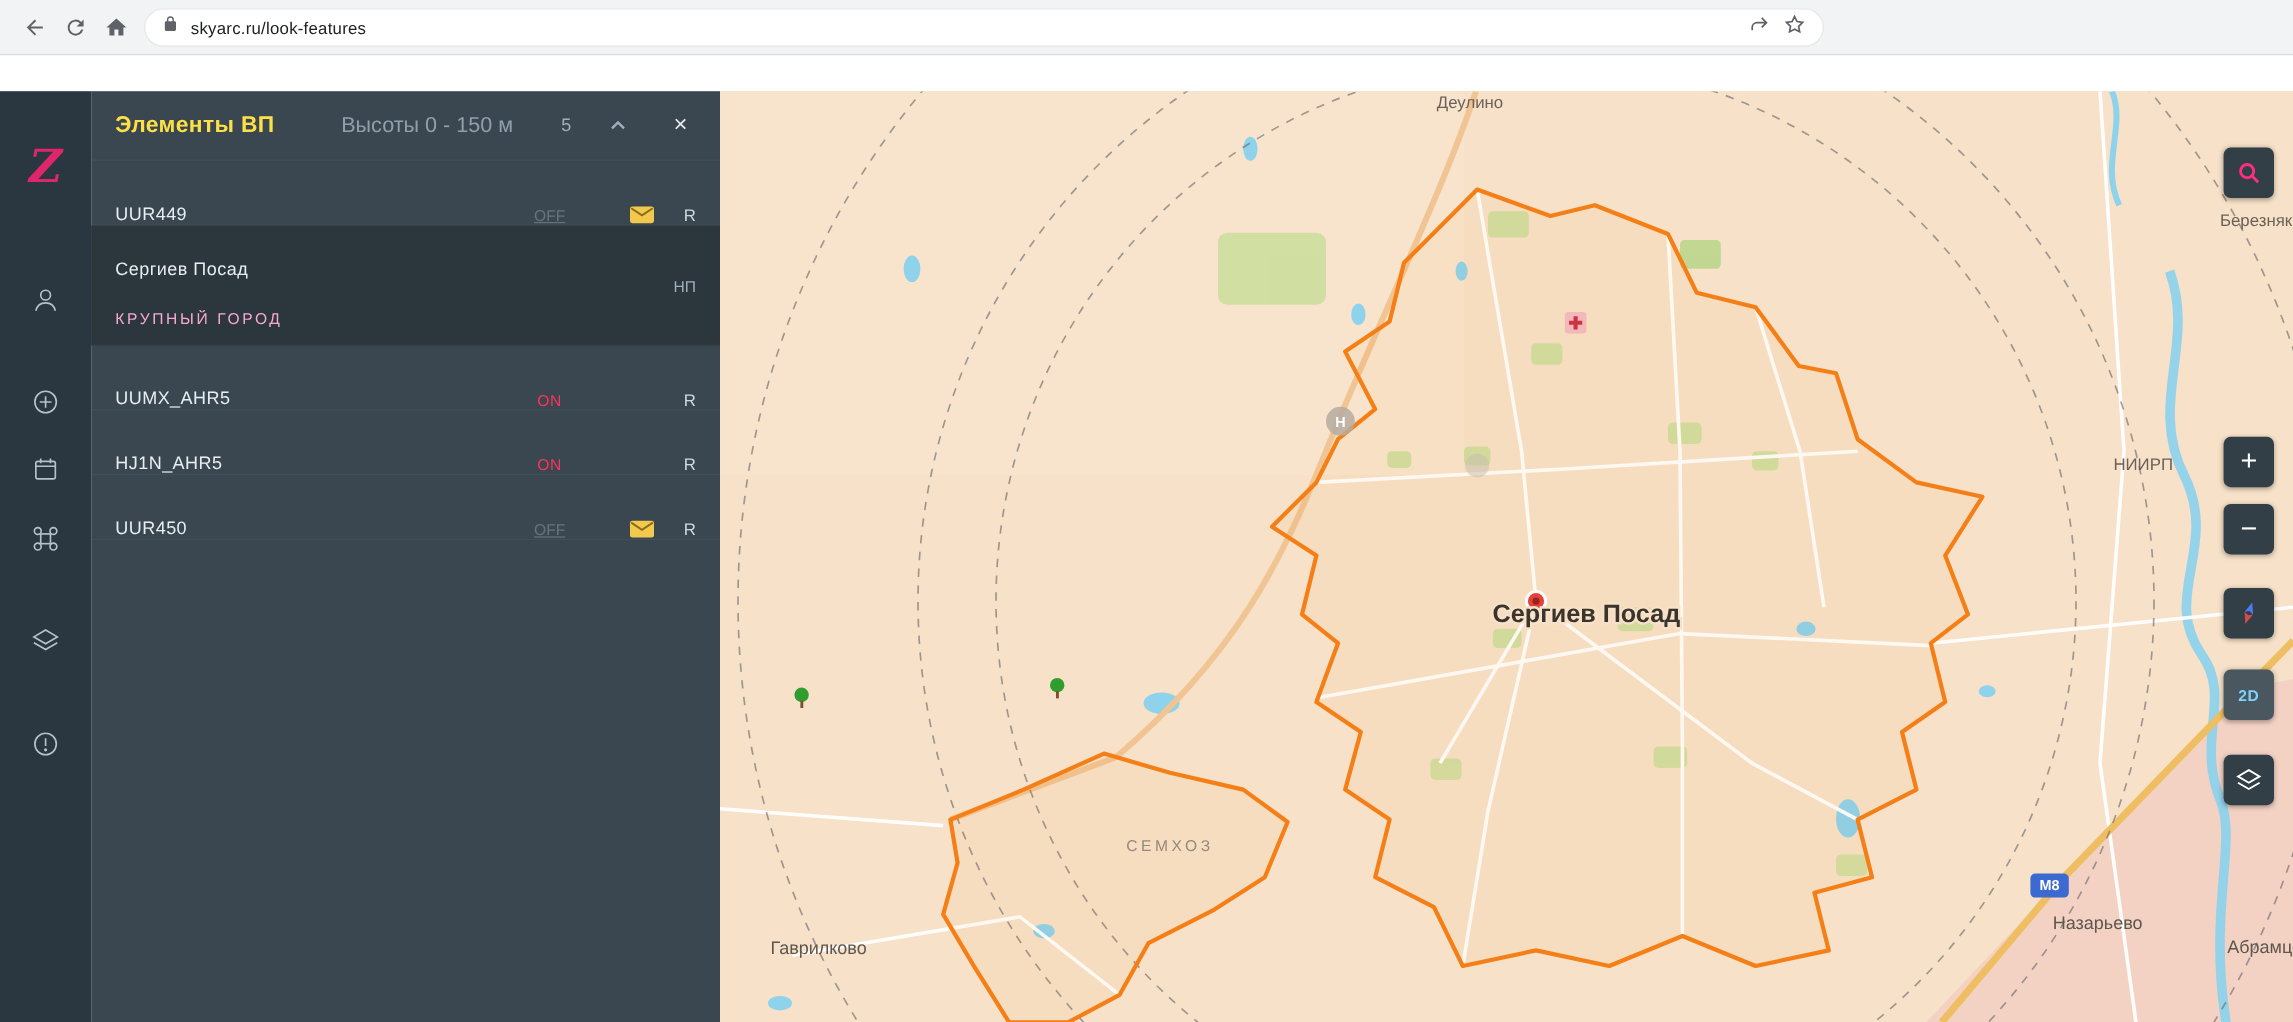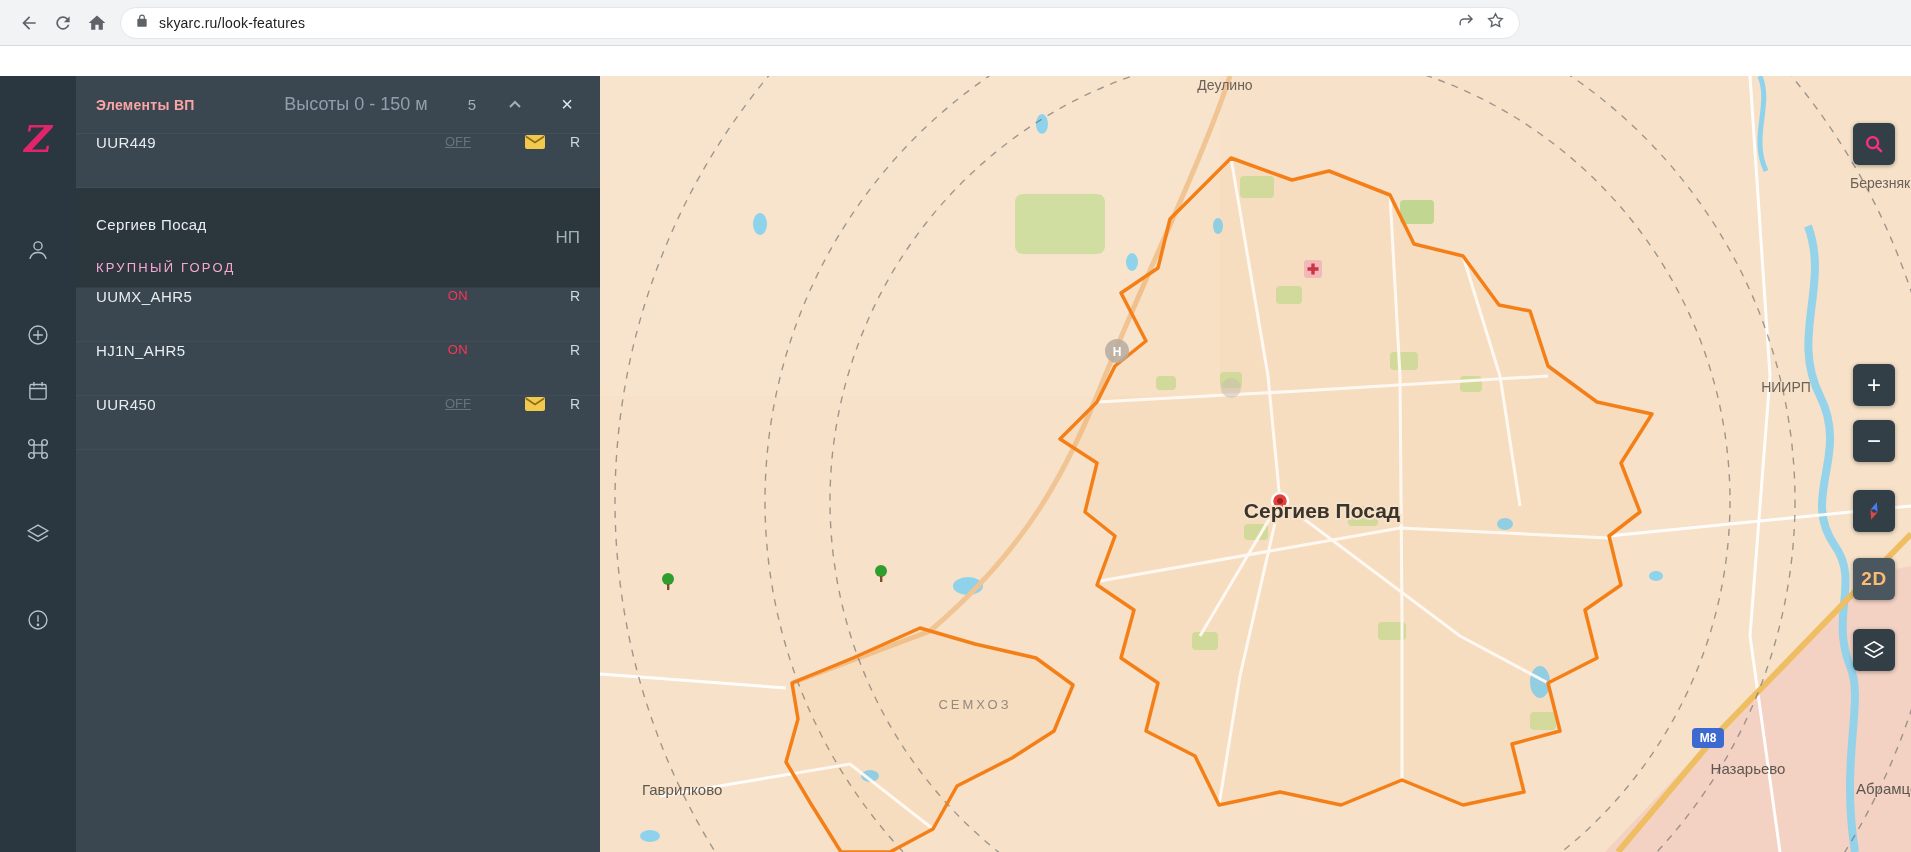--- a/index.html
+++ b/index.html
@@ -25,53 +25,53 @@
   .rail { width:76px; background:#2a3740; position:relative; flex:0 0 auto; }
   .railitem { position:absolute; left:50%; transform:translateX(-50%); width:36px; height:36px;
     display:flex; align-items:center; justify-content:center; cursor:pointer; }
   .railitem svg { width:26px; height:26px; stroke:#b5c2c9; fill:none; stroke-width:1.7; }
   .logoZ { font-family:"DejaVu Serif", serif; font-style:italic; font-weight:bold;
     font-size:38px; color:#e0256b; }
 
   .panel { width:524px; background:#3a4750; color:#eceff1; flex:0 0 auto; position:relative; }
   .phead { height:58px; display:flex; align-items:center; padding:0 20px;
     border-bottom:1px solid rgba(255,255,255,.05); }
-  .ptitle { font-size:14px; font-weight:600; color:#fca5a5; letter-spacing:.3px; flex:1; }
+  .ptitle { font-size:19px; font-weight:600; color:#fde047; letter-spacing:.3px; flex:1; }
   .pheights { font-size:18px; color:#8fa0aa; margin-right:40px; }
   .pcount { font-size:15px; color:#9fb0ba; }
   .pbtn { display:flex; align-items:center; justify-content:center; width:26px; height:26px;
     cursor:pointer; margin-left:26px; }
   .pbtn svg { width:16px; height:16px; stroke:#9fb0ba; fill:none; stroke-width:2; }
   .pclose { font-size:20px; color:#e3e8eb; }
 
-  .row { height:54px; display:flex; align-items:flex-start; padding:0 20px;
+  .row { height:54px; display:flex; align-items:flex-end; padding:0 20px;
     border-bottom:1px solid rgba(255,255,255,.045); cursor:pointer; }
   .rname { font-size:15px; color:#e8edf0; letter-spacing:.4px; flex:1; }
   .status { width:60px; text-align:center; font-size:13px; margin-right:24px; }
   .status.off { color:rgba(154,170,180,.45);text-decoration:underline; }
   .status.on { color:#ff3355; font-weight:400; letter-spacing:.6px; }
   .mailslot { width:46px; display:flex; justify-content:center; }
   .rflag { width:22px; text-align:right; font-size:14px; color:#cfd8dc; }
 
   .rowsel { height:100px; background:#2b363d; display:flex; flex-direction:column;
     justify-content:center; padding:0 20px; gap:12px; cursor:pointer;
     border-bottom:1px solid rgba(255,255,255,.045); }
   .rowsel .line1 { display:flex; align-items:center; }
-  .seltag { font-size:17px; color:#9fb0ba;margin-top:28px; }
+  .seltag { font-size:13px; color:#9fb0ba;margin-top:28px; }
   .selcat { font-size:13px; color:#f9a8d4; letter-spacing:2.2px; }
 
   
   .map { flex:1; position:relative; overflow:hidden; background:#f7e1c8; }
   .map svg.canvas { position:absolute; inset:0; }
   .mapbtn { position:absolute; right:16px; width:42px; height:42px; border-radius:6px;
     background:#333f47; box-shadow:0 1px 4px rgba(0,0,0,.35); display:flex; align-items:center;
     justify-content:center; cursor:pointer; color:#fff; }
   .mapbtn.light { background:#4b575f; }
   .zoomglyph { font-size:24px; font-weight:400; color:#fff; line-height:1; }
-  .mode2d { font-size:19px; font-weight:700; color:#fdba74; letter-spacing:.5px; }
+  .mode2d { font-size:13px; font-weight:700; color:#7dd3fc; letter-spacing:.5px; }
 </style>
 </head>
 <body>
 
 <div class="root">
 
   <div class="chrome">
     <div class="navbtn">
       <svg viewBox="0 0 24 24">
           <path d="M20 11H7.8l5.6-5.6L12 4l-8 8 8 8 1.4-1.4L7.8 13H20z"></path>

